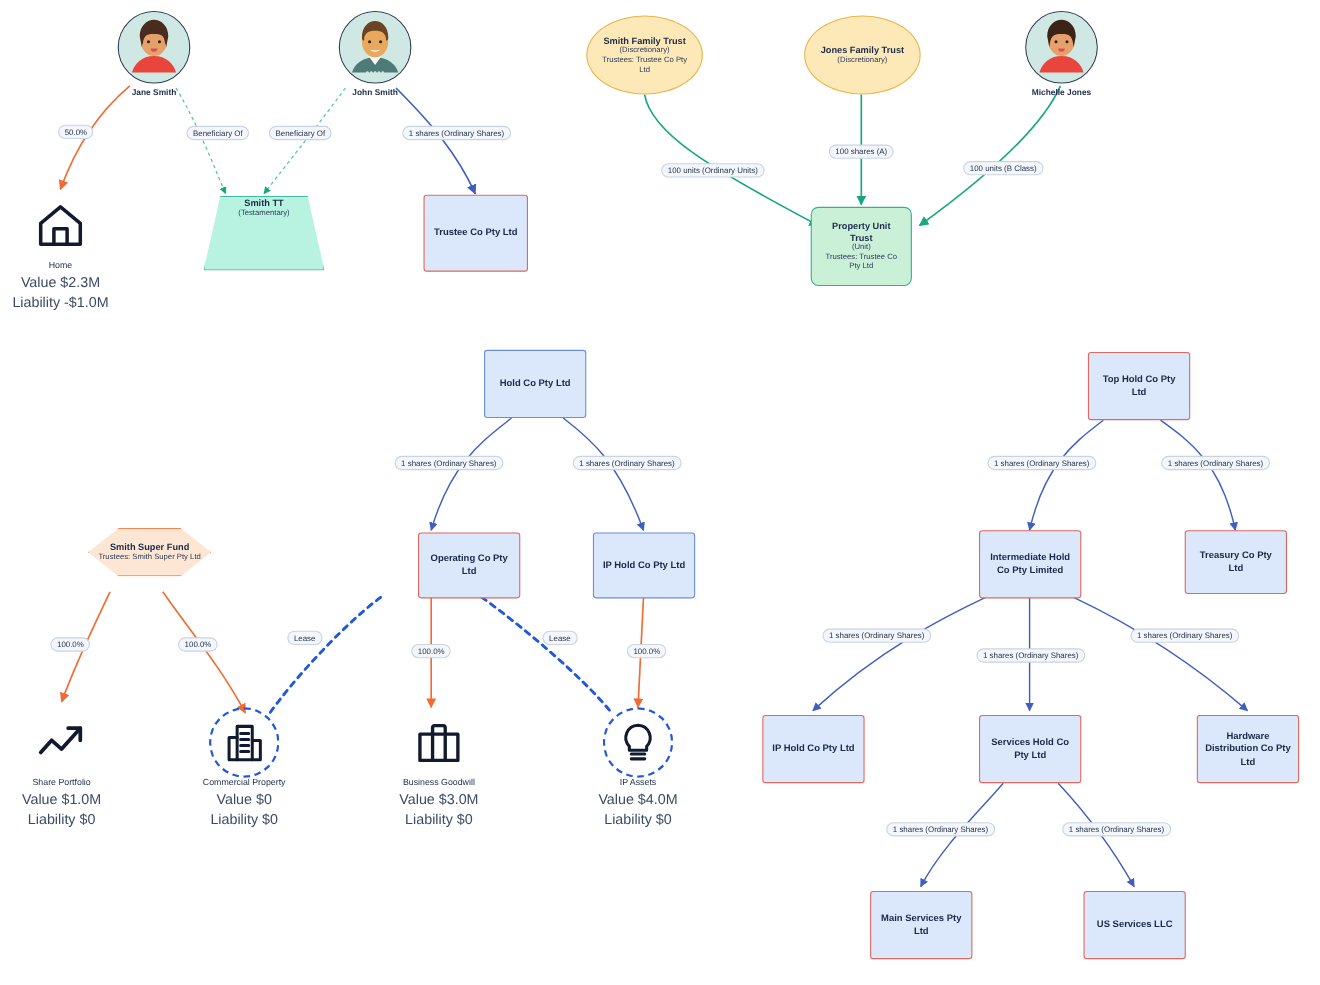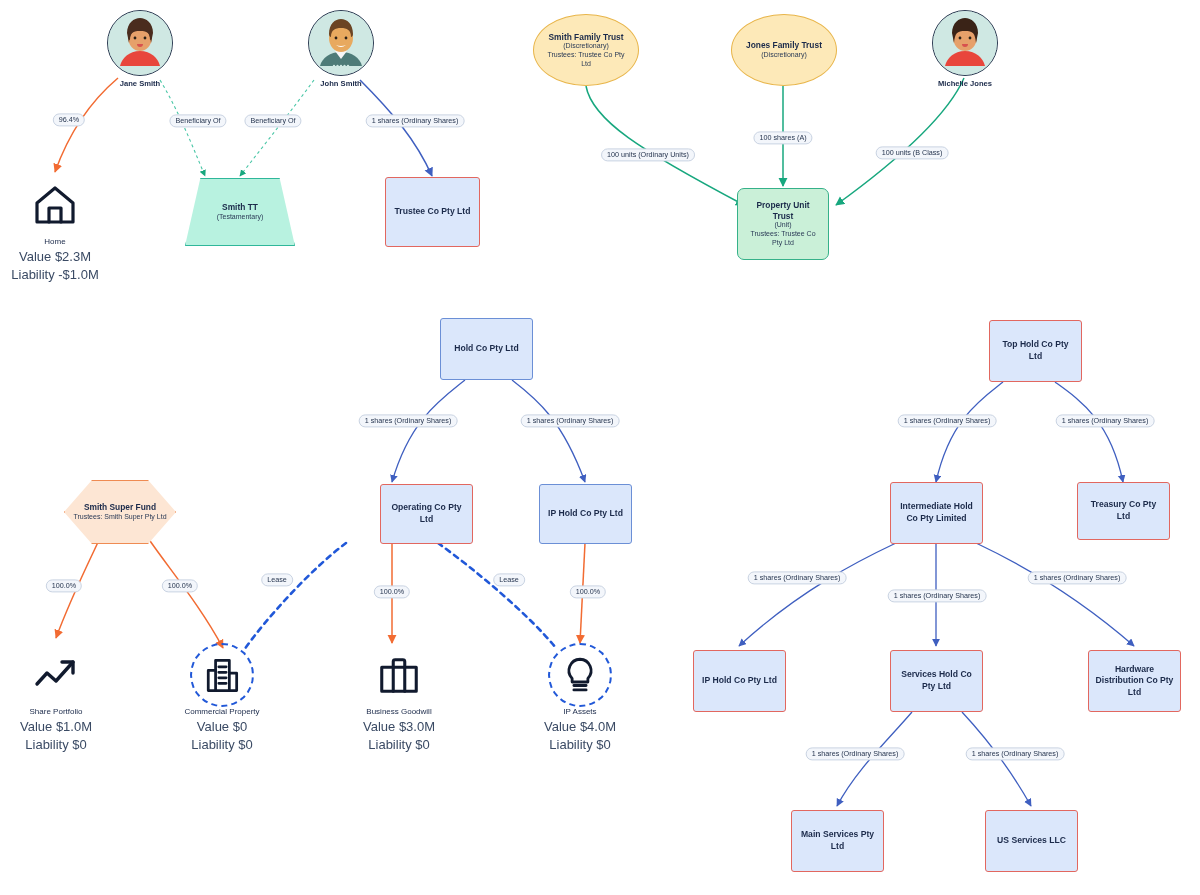--- a/index.html
+++ b/index.html
@@ -24,21 +24,21 @@
     text-align:center;color:#1b2a4a;padding:4px 10px;box-sizing:border-box;
   }
   .unittrust{
     background:#caf0d8;border:1.6px solid #35b189;border-radius:7px;
     display:flex;flex-direction:column;align-items:center;justify-content:center;
     text-align:center;color:#1b2a4a;padding:4px 8px;box-sizing:border-box;
   }
   .trapezoid{
     background:#b8f2e0;border:1.6px solid #2fb79a;
     clip-path:polygon(14% 0%, 86% 0%, 100% 100%, 0% 100%);
-    display:flex;flex-direction:column;align-items:center;justify-content:center;
+    display:flex;flex-direction:column;align-items:center;
     text-align:center;color:#1b2a4a;box-sizing:border-box;
   }
   .hexagon{
     background:#fde6d4;border:1.6px solid #ef8b52;
     clip-path:polygon(25% 0%, 75% 0%, 100% 50%, 75% 100%, 25% 100%, 0% 50%);
     display:flex;flex-direction:column;align-items:center;justify-content:center;
     text-align:center;color:#1b2a4a;box-sizing:border-box;padding:0 6px;
   }
   .t-title{font-size:8.4px;font-weight:700;line-height:1.25;}
   .t-sub{font-size:7px;font-weight:400;line-height:1.25;color:#2a3a56;}
@@ -195,21 +195,21 @@
     <div class="t-title">Property Unit Trust</div>
     <div class="t-sub">(Unit)</div>
     <div class="t-sub2">Trustees: Trustee Co Pty Ltd</div>
   </div>
 
   <div class="node trapezoid" style="left:185px;top:178px;width:110px;height:68px;">
     <div class="t-title">Smith TT</div>
     <div class="t-sub">(Testamentary)</div>
   </div>
 
-  <div class="node hexagon" style="left:64px;top:480px;width:112px;height:64px;">
+  <div class="node hexagon" style="left:80px;top:480px;width:112px;height:44px;">
     <div class="t-title">Smith Super Fund</div>
     <div class="t-sub2">Trustees: Smith Super Pty Ltd</div>
   </div>
 
   <div class="node company red" style="left:385px;top:177px;width:95px;height:70px;">
     <span>Trustee Co Pty Ltd</span>
   </div>
 
   <div class="node company" style="left:440px;top:318px;width:93px;height:62px;">
     <span>Hold Co Pty Ltd</span>
@@ -312,21 +312,21 @@
         <path d="M24 6 a13 13 0 0 1 9 22 v4 H15 v-4 a13 13 0 0 1 9-22z"></path>
         <path d="M17 36 h14 M17 41 h14"></path>
       </svg>
     </div>
     <div class="aname">IP Assets</div>
     <div class="aval">Value $4.0M</div>
     <div class="aval">Liability $0</div>
   </div>
 
   <div id="pill-layer">
-      <div class="pill" style="left: 69px; top: 120px;">96.4%</div>
+      <div class="pill" style="left: 69px; top: 120px;">50.0%</div>
       <div class="pill" style="left: 198px; top: 121px;">Beneficiary Of</div>
       <div class="pill" style="left: 273px; top: 121px;">Beneficiary Of</div>
       <div class="pill" style="left: 415px; top: 121px;">1 shares (Ordinary Shares)</div>
       <div class="pill" style="left: 648px; top: 155px;">100 units (Ordinary Units)</div>
       <div class="pill" style="left: 783px; top: 138px;">100 shares (A)</div>
       <div class="pill" style="left: 912px; top: 153px;">100 units (B Class)</div>
       <div class="pill" style="left: 408px; top: 421px;">1 shares (Ordinary Shares)</div>
       <div class="pill" style="left: 570px; top: 421px;">1 shares (Ordinary Shares)</div>
       <div class="pill" style="left: 64px; top: 586px;">100.0%</div>
       <div class="pill" style="left: 180px; top: 586px;">100.0%</div>

